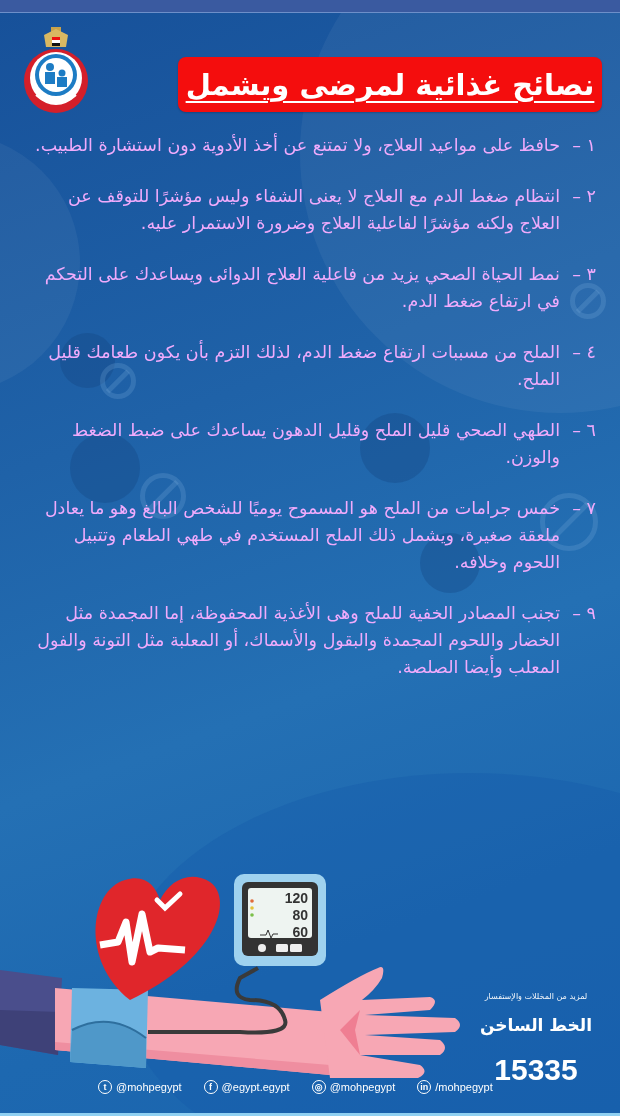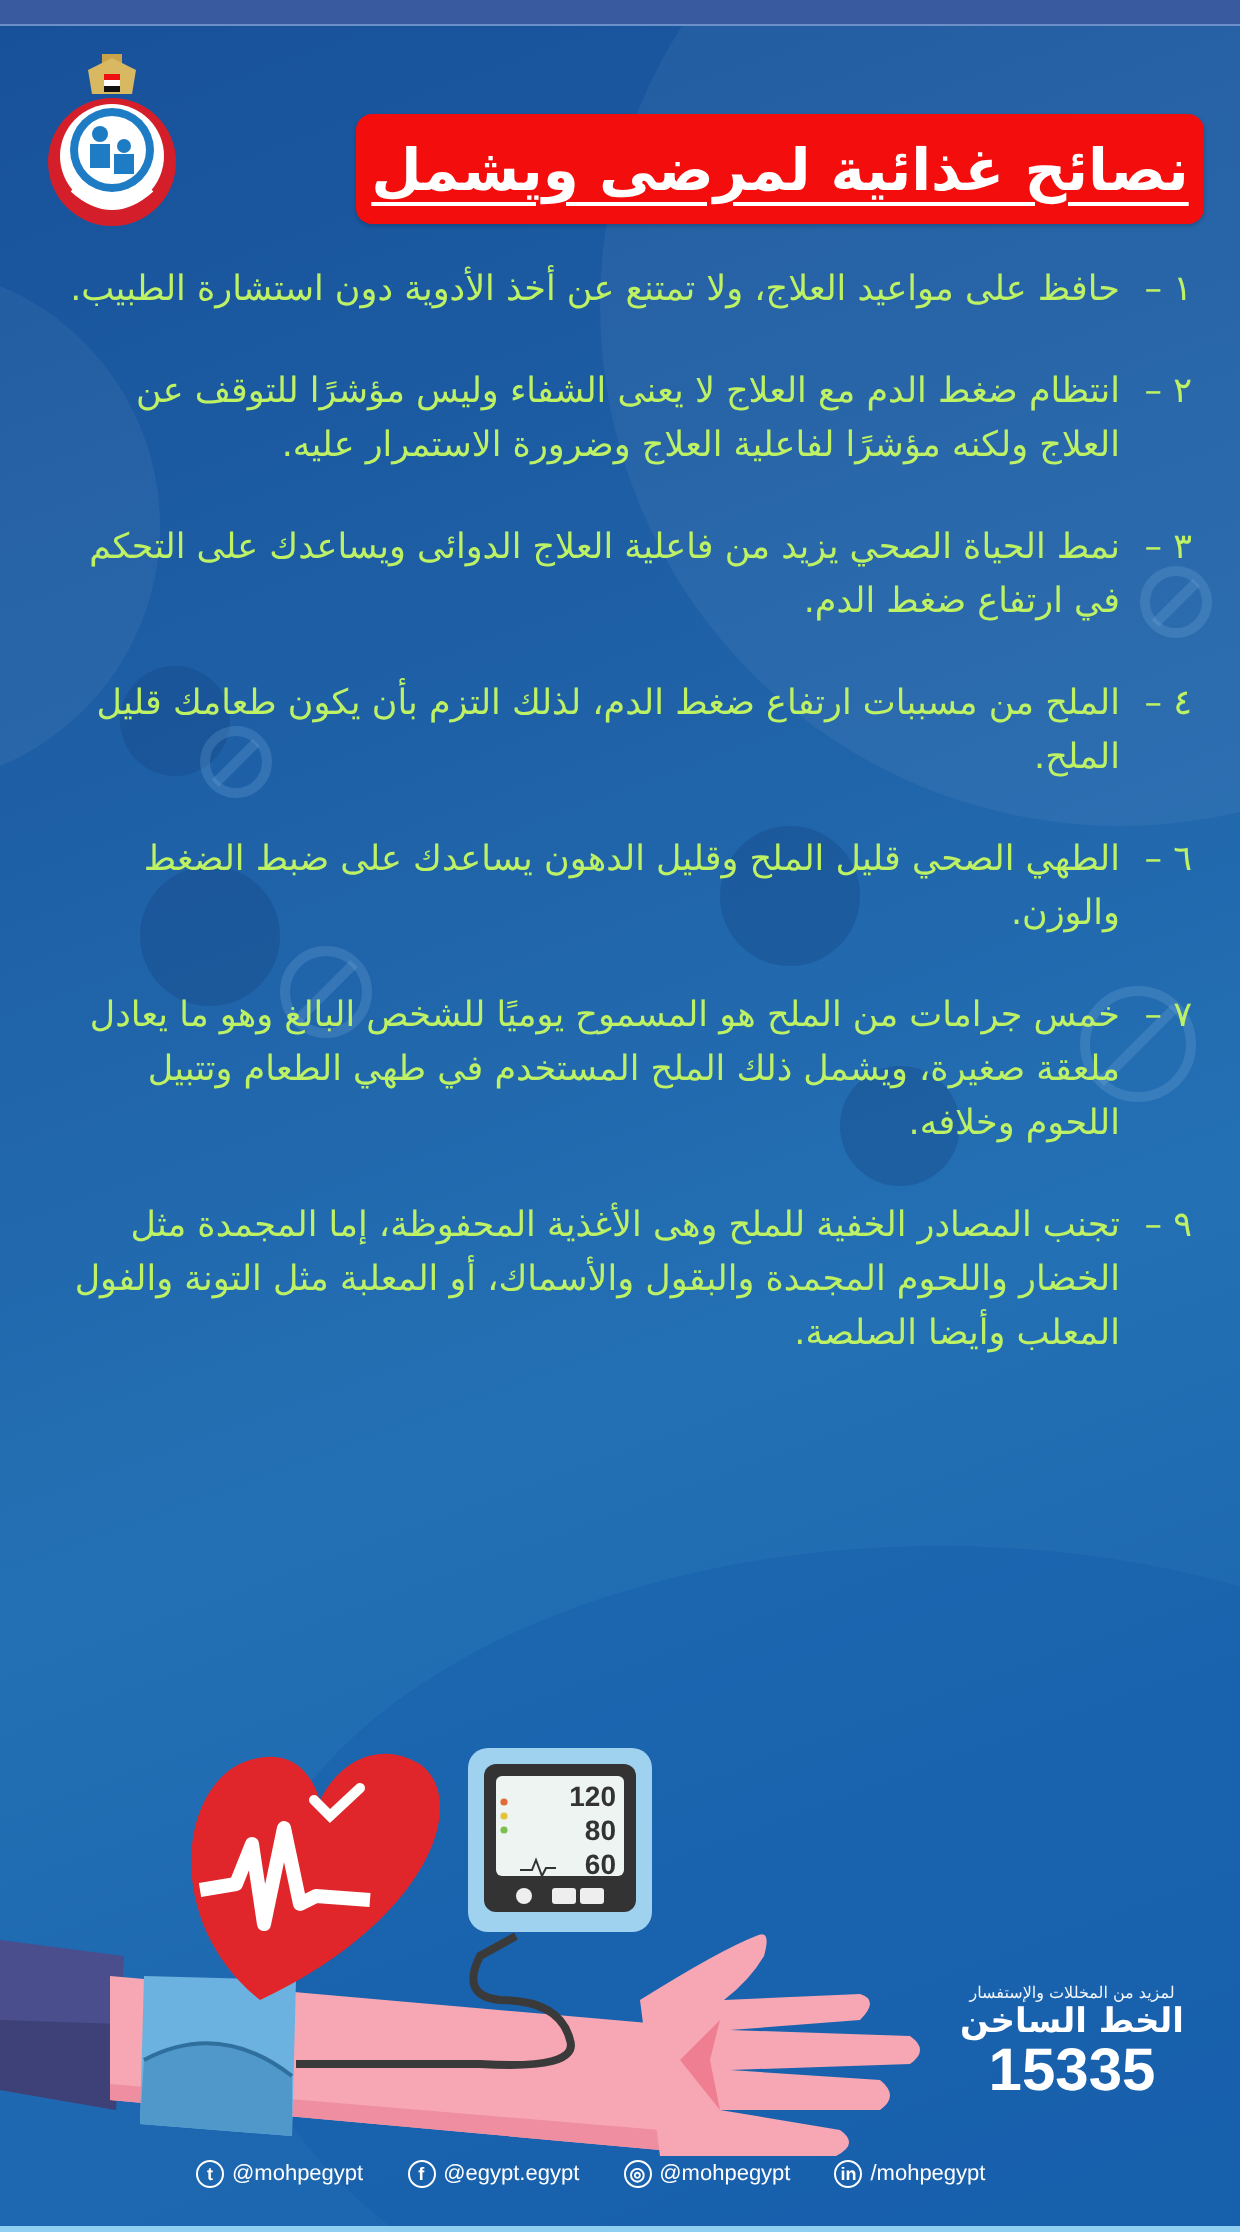--- a/index.html
+++ b/index.html
@@ -24,31 +24,31 @@
     .title-box {
       position:absolute; left:178px; top:57px; width:424px; height:55px;
       background:#f40d0d; border-radius:8px;
       display:flex; align-items:center; justify-content:center;
       box-shadow: 0 1px 2px rgba(0,0,0,0.2);
     }
     .title-text { color:#fff; font-weight:bold; font-size:29px; direction:rtl; text-decoration:underline; text-underline-offset:6px; text-decoration-thickness:2px; }
 
     .tips { position:absolute; left:30px; top:132px; width:566px; direction:rtl; }
     .tip {
-      color:#bef264; font-size:17.5px; line-height:27px; text-align:right;
+      color:#f0abfc; font-size:17.5px; line-height:27px; text-align:right;
       padding-right:36px; text-indent:-36px; margin-bottom:24px;
     }
     .tip .num { display:inline-block; width:36px; text-indent:0; text-align:right; }
 
     .illus { position:absolute; left:0; top:860px; width:620px; height:256px; }
     .hotline { position:absolute; right:14px; top:992px; width:140px; text-align:center; color:#fff; direction:rtl; }
     .hot-sub { font-size:8px; opacity:0.95; }
-    .hot-title { font-size:17px; font-weight:bold; margin-top:0; }
+    .hot-title { font-size:17px; font-weight:bold; margin-top:14px; }
     .hot-num1 { font-family:"Liberation Sans", sans-serif; font-weight:bold; font-size:52px; line-height:52px; direction:ltr; }
-    .hot-num2 { font-family:"Liberation Sans", sans-serif; font-weight:bold; font-size:30px; line-height:30px; direction:ltr; }
+    .hot-num2 { font-family:"Liberation Sans", sans-serif; font-weight:bold; font-size:30px; line-height:30px; direction:ltr;margin-top:20px; }
 
     .social { position:absolute; left:98px; top:1080px; display:flex; gap:22px; align-items:center; }
     .soc { display:flex; align-items:center; gap:4px; color:#fff; font-size:11px; font-family:"Liberation Sans", sans-serif; }
     .soc-icon { width:14px; height:14px; border:1.5px solid #fff; border-radius:50%; display:flex; align-items:center; justify-content:center; font-size:9px; font-weight:bold; box-sizing:border-box; }
 
     .monitor-screen-text { font-family:"Liberation Sans", sans-serif; font-weight:bold; }
   </style>
 </head>
 <body>
 

